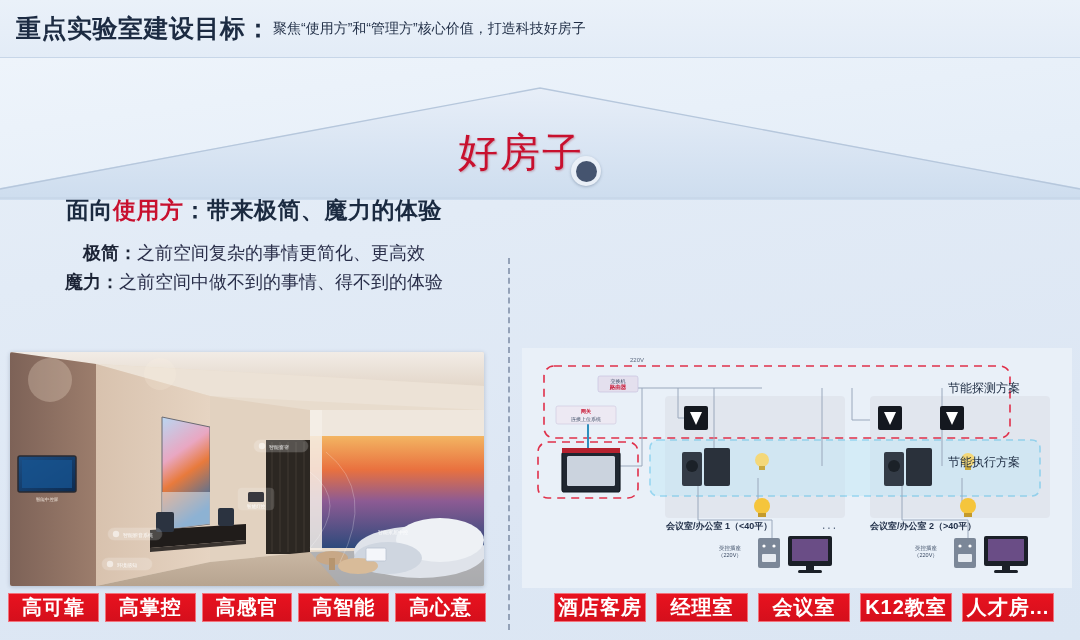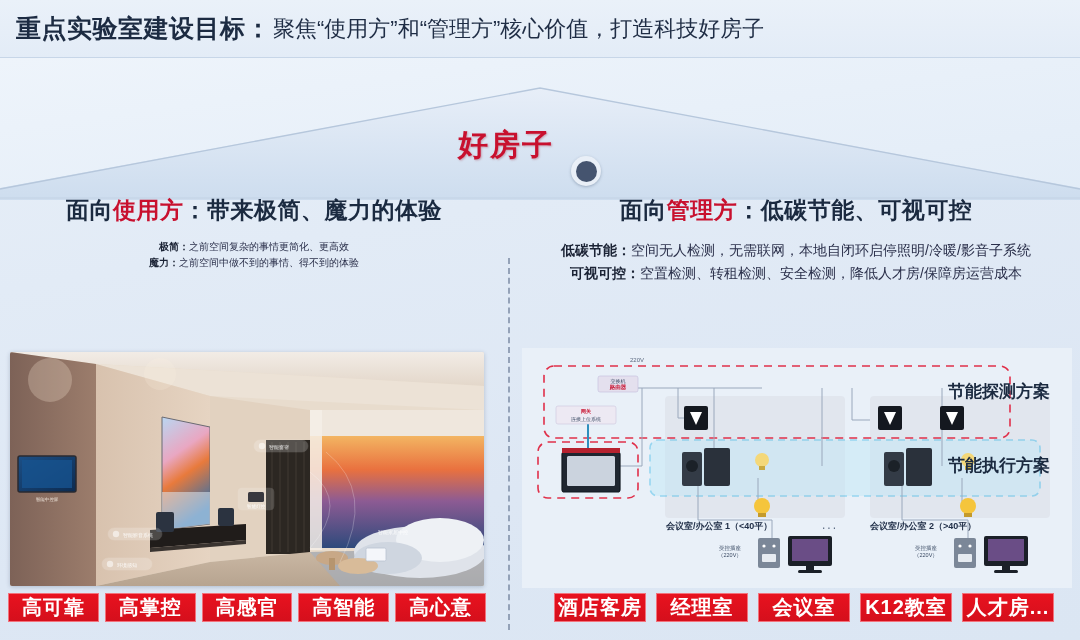--- a/index.html
+++ b/index.html
@@ -33,43 +33,43 @@
     padding-left: 16px;
   }
   .header-title {
     font-size: 25px;
     font-weight: bold;
     color: #1c2b42;
     letter-spacing: 0.5px;
     white-space: nowrap;
   }
   .header-sub {
-    font-size: 22px;
+    font-size: 14px;
     font-weight: normal;
     color: #1f2d45;
     white-space: nowrap;
     margin-left: 2px;
   }
 
   
   .roof-wrap {
     position: absolute;
     left: 0; top: 58px;
     width: 1080px;
     height: 142px;
     overflow: hidden;
   }
   .roof-svg { display: block; }
 
   .brand-title {
     position: absolute;
     left: 458px;
     top: 125px;
-    font-size: 30px;
-    font-weight: bold;
+    font-size: 40px;
+    font-weight: normal;
     color: #c8102e;
     letter-spacing: 2px;
     text-shadow: 1px 1px 2px rgba(160,40,60,0.35);
   }
   .brand-dot {
     position: absolute;
     left: 571px;
     top: 156px;
     width: 30px;
     height: 30px;
@@ -115,21 +115,21 @@
     letter-spacing: 0.5px;
     white-space: nowrap;
   }
   .col-head .accent { color: #c8102e; }
 
   .bullets {
     margin-top: 13px;
     padding: 0 4px;
   }
   .bullet {
-    font-size: 10px;
+    font-size: 18px;
     color: #2a2f4a;
     text-align: center;
     line-height: 1.62;
     white-space: nowrap;
   }
   .bullet .b-key {
     font-weight: bold;
     color: #1b2335;
   }
   .bullets-right .bullet { font-size: 14px; }
@@ -174,22 +174,22 @@
     justify-content: center;
     letter-spacing: 1px;
     border: 1px solid #f2737d;
     box-sizing: border-box;
     white-space: nowrap;
   }
 
   
   .dg { position: absolute; }
   .dg-zone-label {
-    font-size: 17px;
-    font-weight: bold;
+    font-size: 12px;
+    font-weight: normal;
     color: #1b2a40;
     white-space: nowrap;
   }
   .dg-room-label {
     font-size: 9px;
     font-weight: bold;
     color: #223049;
     white-space: nowrap;
   }
   .dg-tiny {
@@ -374,33 +374,20 @@
   </div>
 
   <div class="tags tags-left">
     <div class="tag">高可靠</div>
     <div class="tag">高掌控</div>
     <div class="tag">高感官</div>
     <div class="tag">高智能</div>
     <div class="tag">高心意</div>
   </div>
 
-  <div class="col col-right">
-    <div class="col-head">
-      <span>面向</span><span class="accent">管理方</span><span>：低碳节能、可视可控</span>
-    </div>
-    <div class="bullets bullets-right">
-      <div class="bullet">
-        <span class="b-key">低碳节能：</span><span>空间无人检测，无需联网，本地自闭环启停照明/冷暖/影音子系统</span>
-      </div>
-      <div class="bullet">
-        <span class="b-key">可视可控：</span><span>空置检测、转租检测、安全检测，降低人才房/保障房运营成本</span>
-      </div>
-    </div>
-  </div>
 
   <div class="media diagram">
     <svg width="550" height="240" viewBox="0 0 550 240">
       <rect x="0" y="0" width="550" height="240" fill="#e9f0f8"></rect>
 
       <rect x="143" y="48" width="180" height="122" rx="4" fill="#dfe4ec" opacity="0.85"></rect>
       <rect x="348" y="48" width="180" height="122" rx="4" fill="#dfe4ec" opacity="0.85"></rect>
 
       <rect x="128" y="92" width="390" height="56" rx="8" fill="#bfe8f7" opacity="0.45" stroke="#35b7e8" stroke-width="1.6" stroke-dasharray="7 5"></rect>
 

